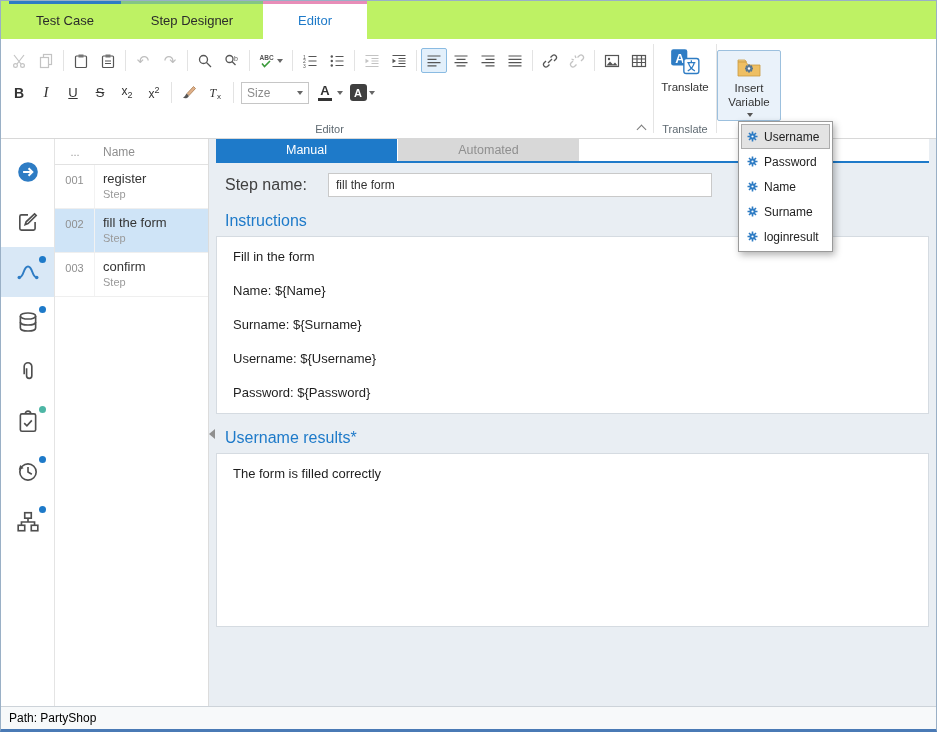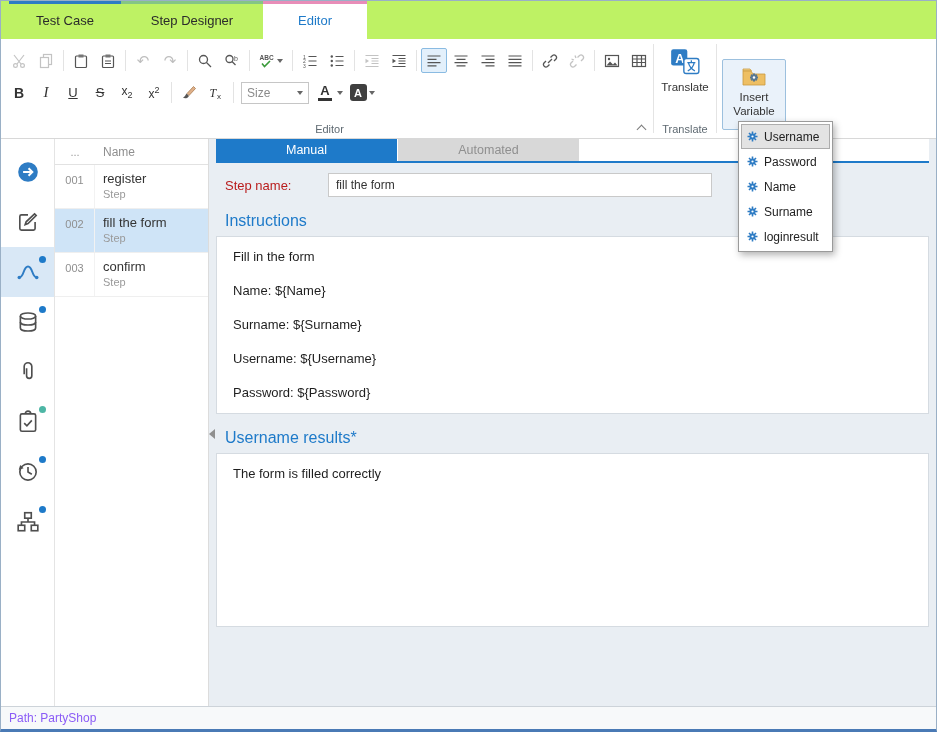--- a/index.html
+++ b/index.html
@@ -43,21 +43,21 @@
   .colorbtn .bar { width:14px; height:3px; background:#333; margin-top:1px; }
   .bgbtn { width:17px; height:17px; background:#3f3f3f; border-radius:3px; color:#fff;
            font-weight:bold; font-size:11px; display:flex; align-items:center; justify-content:center; }
   .gfooter { margin-top:auto; height:18px; display:flex; align-items:center; justify-content:center;
              color:#5f6a72; font-size:11px; position:relative; }
   .collapse-chev { position:absolute; right:8px; top:6px; width:7px; height:7px;
                    border-left:1.5px solid #7a7a7a; border-top:1.5px solid #7a7a7a; transform:rotate(45deg); }
   .rgroup-translate { width:62px; display:flex; flex-direction:column; align-items:center; padding-top:8px; }
   .bigbtn { display:flex; flex-direction:column; align-items:center; gap:3px; font-size:11.5px;
             color:#333; text-align:center; line-height:1.25; }
-  .rgroup-insertvar { width:74px; display:flex; flex-direction:column; align-items:center; padding-top:20px; }
+  .rgroup-insertvar { width:74px; display:flex; flex-direction:column; padding-top:4px;margin-top:7px; }
   .insertvar-btn { width:64px; padding:4px 2px 3px; background:#eaf2fa; border:1px solid #9cc0de;
                    border-radius:2px; display:flex; flex-direction:column; align-items:center;
                    font-size:11.5px; color:#333; line-height:1.25; text-align:center; }
   .insertvar-btn .caret{ margin-top:3px; border-top-color:#555; }
 
   
   .var-menu { position:absolute; left:737px; top:120px; width:95px; background:#fff;
               border:1px solid #9a9a9a; box-shadow:2px 3px 7px rgba(0,0,0,.3); z-index:60; padding:2px; }
   .var-item { height:25px; display:flex; align-items:center; gap:5px; padding:0 4px;
               font-size:12px; color:#222; border:1px solid transparent; }
@@ -84,34 +84,34 @@
   .step-info { padding:6px 0 1px 8px; }
   .step-name { font-size:13px; color:#333; }
   .step-type { font-size:11px; color:#9a9a9a; margin-top:2px; }
 
   .content { flex:1 1 auto; min-width:0; background:#e9eef3; padding:0 7px 0 7px; position:relative; }
   .ctabs { background:#fff; border-bottom:2px solid #1e7ac9; display:flex; height:24px; }
   .ctab { width:181px; display:flex; align-items:center; justify-content:center; font-size:12.5px; }
   .ctab.manual { background:#1e7ac9; color:#fff; }
   .ctab.automated { background:#d8d8d8; color:#8f8f8f; margin-left:1px; }
   .stepname-row { display:flex; align-items:center; margin-top:10px; }
-  .stepname-label { width:112px; font-size:13px; color:#b91c1c; padding-left:9px; }
+  .stepname-label { width:112px; font-size:16px; color:#404040; padding-left:9px; }
   .stepname-input { width:384px; height:24px; border:1px solid #c9c9c9; background:#fff;
                     font-size:12px; color:#333; padding:0 7px; font-family:inherit; }
   .section-heading { color:#1e7ac9; font-size:16px; font-weight:normal; margin:15px 0 6px 9px; }
   .text-box { background:#fff; border:1px solid #d5dbe1; padding:12px 16px; font-size:13px; color:#1f1f1f; }
   .text-box p { margin:0 0 19px 0; }
   .instructions-box { height:178px; overflow:hidden; }
   .expected-box { height:174px; overflow:hidden; }
   .splitter-arrow { position:absolute; left:0px; top:290px; width:0; height:0;
                     border-top:5px solid transparent; border-bottom:5px solid transparent;
                     border-right:6px solid #8f8f8f; }
 
   .statusbar { height:23px; background:#f7f9fa; border-top:1px solid #cdd3d9; display:flex;
-               align-items:center; padding-left:8px; font-size:12px; color:#8b5cf6; flex:0 0 auto; }
+               align-items:center; padding-left:8px; font-size:12px; color:#000000; flex:0 0 auto; }
 
   svg.ic { display:block; }
 </style>
 </head>
 <body>
 
 <div class="window">
 
   <div class="tabstrip">
     <div class="tab tab-testcase">

